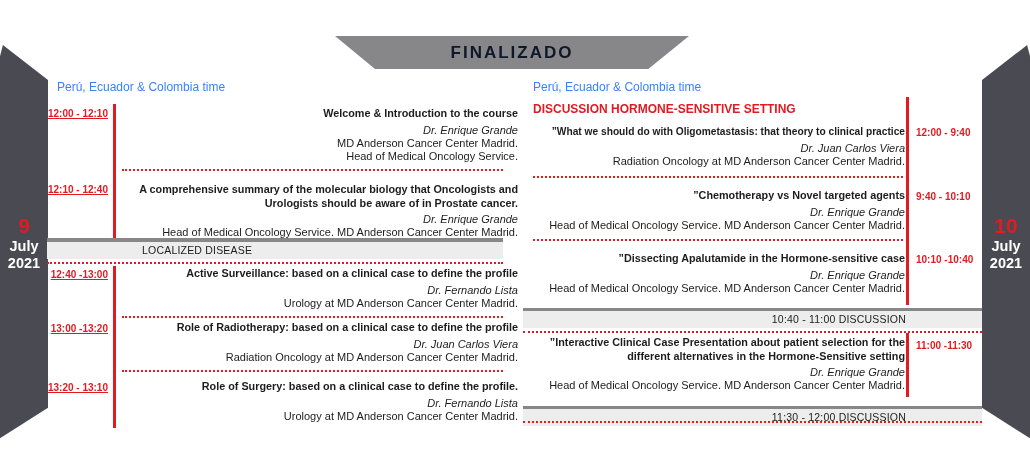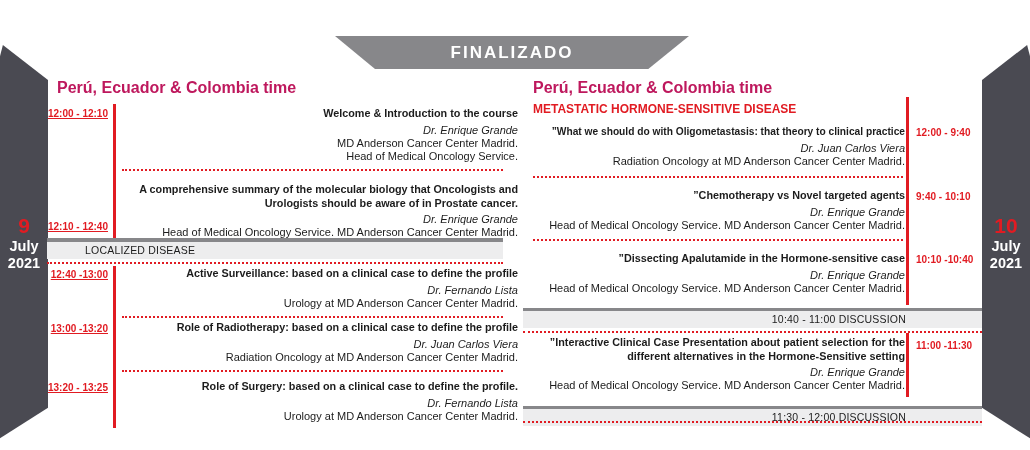--- a/index.html
+++ b/index.html
@@ -2,32 +2,32 @@
 <html><head>
 <meta charset="utf-8">
 <style>
   html,body{margin:0;padding:0;background:#fff;}
   .canvas{position:relative;width:1030px;height:450px;background:#fff;overflow:hidden;
           font-family:"Liberation Sans",sans-serif;color:#1c1c1c;}
 
   
   .banner{position:absolute;left:335px;top:36px;width:354px;height:33px;background:#87878a;
           clip-path:polygon(0 0,100% 0,88.5% 100%,11.3% 100%);}
-  .banner span{display:block;text-align:center;line-height:33px;color:#ffffff;font-weight:bold;
+  .banner span{display:block;text-align:center;line-height:33px;color:#0f172a;font-weight:bold;
                font-size:17px;letter-spacing:2px;}
 
   
   .ribbon{position:absolute;top:0;width:48px;height:450px;background:#4a4a52;}
   .ribbon.left{left:0;clip-path:polygon(6% 10%,100% 17.8%,100% 90.6%,0 97.4%,0 12.5%);}
   .ribbon.right{left:982px;clip-path:polygon(94% 10%,100% 12.5%,100% 97.4%,0 90.6%,0 17.8%);}
   .ribbon .date{position:absolute;top:214px;width:100%;text-align:center;}
   .ribbon .day{font-size:21px;font-weight:bold;color:#e11b22;line-height:24px;}
   .ribbon .month,.ribbon .year{font-size:14.5px;font-weight:bold;color:#fff;line-height:17px;}
 
-  .tz{position:absolute;color:#be185d;font-weight:bold;font-size:16px;line-height:15px;}
+  .tz{position:absolute;color:#3b82f6;font-weight:normal;font-size:12px;line-height:15px;}
   .sec-head{position:absolute;color:#e11b22;font-weight:bold;font-size:12px;line-height:13px;}
 
   .vline{position:absolute;width:3px;background:#e11b22;}
   .time{position:absolute;color:#e11b22;font-weight:bold;font-size:10px;line-height:12px;white-space:nowrap;}
   .time.l{text-align:right;text-decoration:underline;}
 
   .session{position:absolute;text-align:right;}
   .s-title{font-weight:bold;font-size:10.8px;line-height:13.5px;margin-bottom:3px;}
   .s-title.one-line{white-space:nowrap;font-size:10.2px;}
   .s-speaker{font-style:italic;font-size:11px;line-height:13px;}
@@ -64,41 +64,41 @@
       <div class="year">2021</div>
     </div>
   </div>
 
   <div class="tz" style="left:57px;top:80px;">Perú, Ecuador &amp; Colombia time</div>
 
   <div class="vline" style="left:113px;top:104px;height:134px;"></div>
   <div class="vline" style="left:113px;top:266px;height:162px;"></div>
 
   <div class="time l" style="left:38px;top:108px;width:70px;">12:00 - 12:10</div>
-  <div class="time l" style="left:38px;top:184px;width:70px;margin-top:37px;">12:10 - 12:40</div>
+  <div class="time l" style="left:38px;top:184px;width:70px;">12:10 - 12:40</div>
   <div class="time l" style="left:38px;top:269px;width:70px;">12:40 -13:00</div>
   <div class="time l" style="left:38px;top:323px;width:70px;">13:00 -13:20</div>
-  <div class="time l" style="left:38px;top:382px;width:70px;">13:20 - 13:25</div>
+  <div class="time l" style="left:38px;top:382px;width:70px;">13:20 - 13:10</div>
 
   <div class="session" style="left:122px;top:107px;width:396px;">
     <div class="s-title">Welcome &amp; Introduction to the course</div>
     <div class="s-speaker">Dr. Enrique Grande</div>
     <div class="s-affil">MD Anderson Cancer Center Madrid.</div>
     <div class="s-affil">Head of Medical Oncology Service.</div>
   </div>
   <div class="dotted" style="left:122px;top:169px;width:381px;"></div>
 
   <div class="session" style="left:122px;top:183px;width:396px;">
     <div class="s-title">A comprehensive summary of the molecular biology that Oncologists and Urologists should be aware of in Prostate cancer.</div>
     <div class="s-speaker">Dr. Enrique Grande</div>
     <div class="s-affil">Head of Medical Oncology Service. MD Anderson Cancer Center Madrid.</div>
   </div>
 
   <div class="band" style="left:47px;top:238px;width:456px;">
-    <span style="padding-left:38px;">LOCALIZED DISEASE</span>
+    <span style="padding-left:95px;">LOCALIZED DISEASE</span>
   </div>
   <div class="dotted" style="left:47px;top:262px;width:456px;"></div>
 
   <div class="session" style="left:122px;top:267px;width:396px;">
     <div class="s-title">Active Surveillance: based on a clinical case to define the profile</div>
     <div class="s-speaker">Dr. Fernando Lista</div>
     <div class="s-affil">Urology at MD Anderson Cancer Center Madrid.</div>
   </div>
   <div class="dotted" style="left:122px;top:316px;width:381px;"></div>
 
@@ -109,21 +109,21 @@
   </div>
   <div class="dotted" style="left:122px;top:370px;width:381px;"></div>
 
   <div class="session" style="left:122px;top:380px;width:396px;">
     <div class="s-title">Role of Surgery: based on a clinical case to define the profile.</div>
     <div class="s-speaker">Dr. Fernando Lista</div>
     <div class="s-affil">Urology at MD Anderson Cancer Center Madrid.</div>
   </div>
 
   <div class="tz" style="left:533px;top:80px;">Perú, Ecuador &amp; Colombia time</div>
-  <div class="sec-head" style="left:533px;top:103px;">METASTATIC HORMONE-SENSITIVE DISEASE</div>
+  <div class="sec-head" style="left:533px;top:103px;">DISCUSSION HORMONE-SENSITIVE SETTING</div>
 
   <div class="vline" style="left:906px;top:97px;height:208px;"></div>
   <div class="vline" style="left:906px;top:333px;height:64px;"></div>
 
   <div class="time" style="left:916px;top:127px;width:68px;">12:00 - 9:40</div>
   <div class="time" style="left:916px;top:191px;width:68px;">9:40 - 10:10</div>
   <div class="time" style="left:916px;top:254px;width:68px;">10:10 -10:40</div>
   <div class="time" style="left:916px;top:340px;width:68px;">11:00 -11:30</div>
 
   <div class="session" style="left:533px;top:125px;width:372px;">

